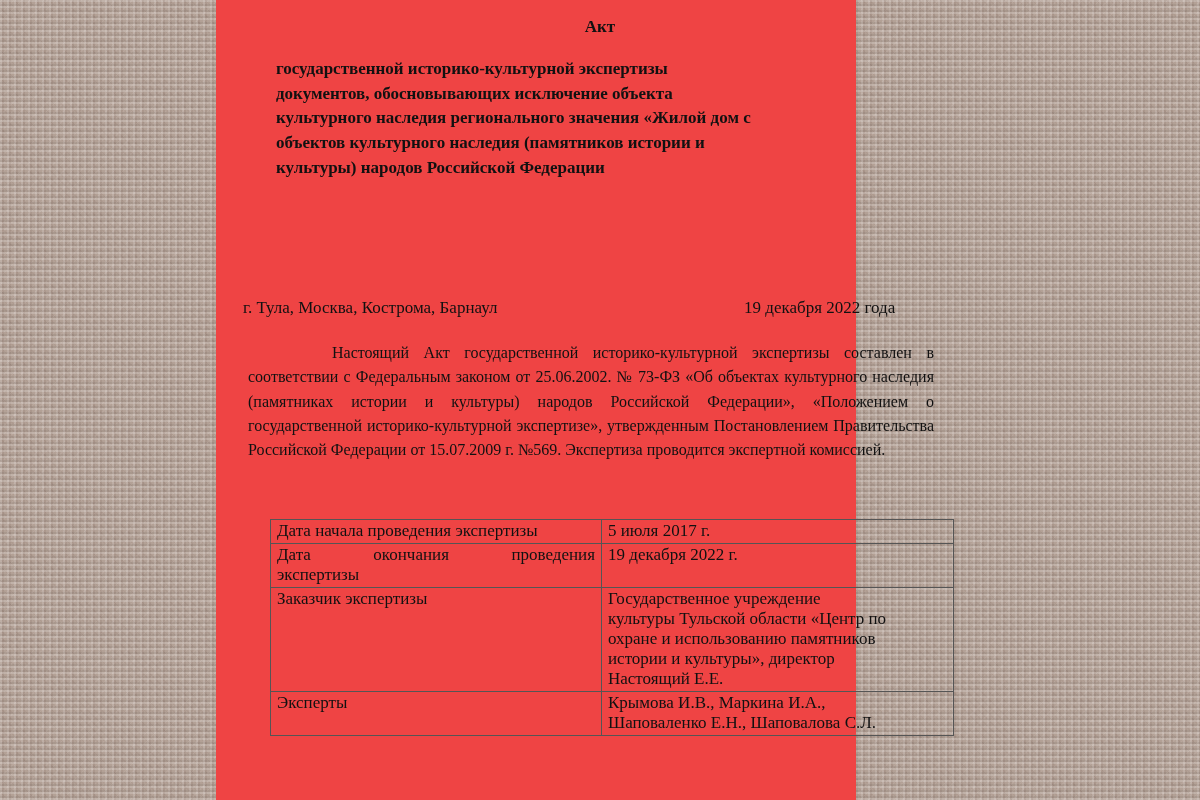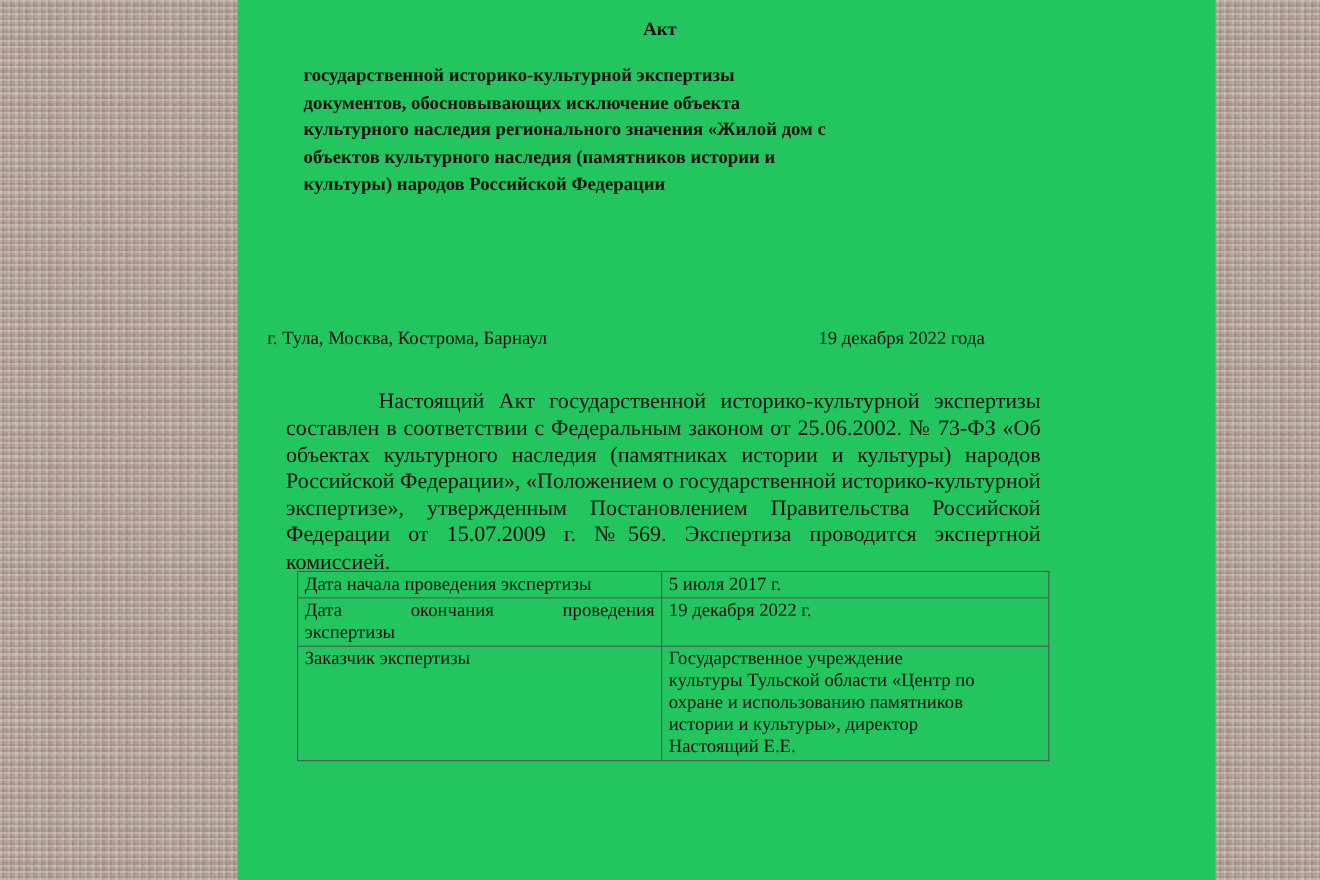--- a/index.html
+++ b/index.html
@@ -17,23 +17,23 @@
         repeating-linear-gradient(90deg, rgba(255,255,255,0.14) 0px, rgba(255,255,255,0.14) 2px, rgba(90,60,50,0.10) 2px, rgba(90,60,50,0.10) 4px, transparent 4px, transparent 7px),
         repeating-linear-gradient(45deg, rgba(120,90,80,0.08) 0px, rgba(120,90,80,0.08) 1px, transparent 1px, transparent 5px),
         repeating-linear-gradient(-45deg, rgba(230,215,210,0.10) 0px, rgba(230,215,210,0.10) 1px, transparent 1px, transparent 6px);
       font-family: "Liberation Serif", "DejaVu Serif", serif;
       color: #111;
     }
     .page {
       position: absolute;
       left: 216px;
       top: 0;
-      width: 889px;
+      width: 640px;
       height: 800px;
-      background: #22c55e;
+      background: #ef4444;
     }
     .title {
       position: absolute;
       left: 0;
       width: 768px;
       top: 17px;
       text-align: center;
       font-weight: bold;
       font-size: 17px;
       line-height: 20px;
@@ -58,25 +58,25 @@
       font-size: 17px;
       line-height: 22px;
     }
     .place-date .place { position: absolute; left: 0; top: 0; white-space: nowrap; }
     .place-date .date { position: absolute; left: 501px; top: 0; white-space: nowrap; }
     .intro {
       position: absolute;
       left: 27px;
       top: 336px;
       width: 686px;
-      font-size: 20px;
+      font-size: 16px;
       line-height: 24.3px;
       text-align: justify;
       text-indent: 84px;
-      margin: 17px;
+      margin: 5px;
     }
     table.info {
       position: absolute;
       left: 39px;
       top: 519px;
       width: 684px;
       border-collapse: collapse;
       font-size: 17px;
       line-height: 20px;
       margin-left: 15px;
@@ -131,16 +131,23 @@
       <tr>
         <td class="label">Заказчик экспертизы</td>
         <td>
           <div>Государственное учреждение</div>
           <div>культуры Тульской области «Центр по</div>
           <div>охране и использованию памятников</div>
           <div>истории и культуры», директор</div>
           <div>Настоящий Е.Е.</div>
         </td>
       </tr>
+      <tr>
+        <td class="label">Эксперты</td>
+        <td>
+          <div>Крымова И.В., Маркина И.А.,</div>
+          <div>Шаповаленко Е.Н., Шаповалова С.Л.</div>
+        </td>
+      </tr>
     </tbody>
   </table>
 
 </div>
 
 </body></html>

